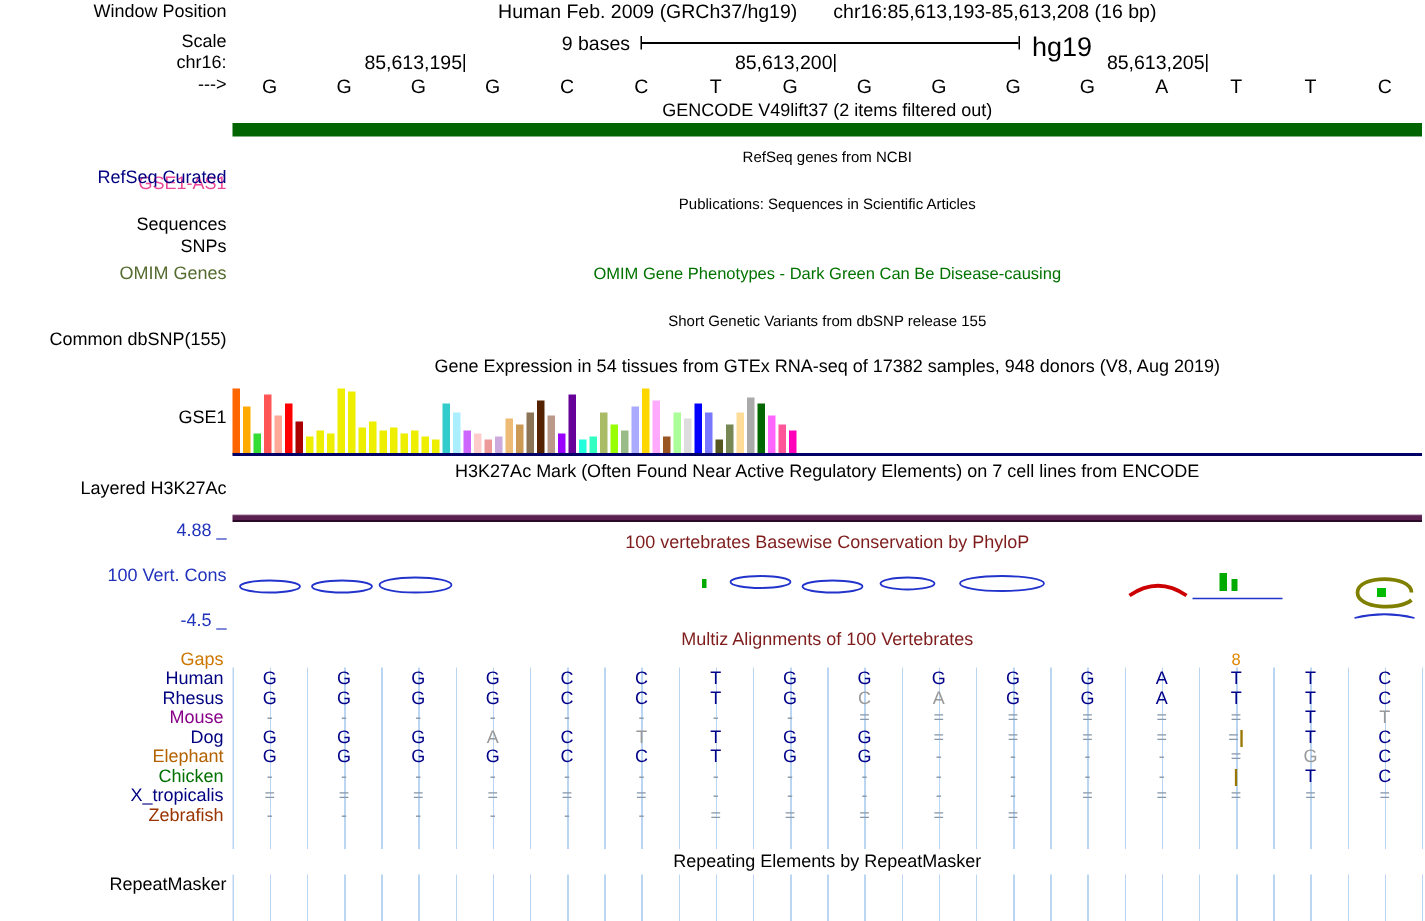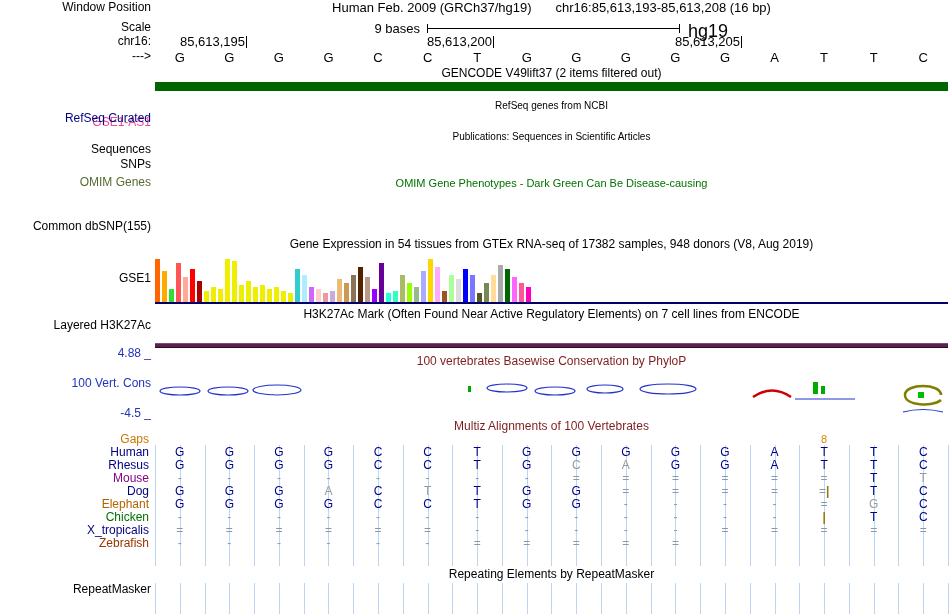--- a/index.html
+++ b/index.html
@@ -22,21 +22,21 @@
   .t-omim  { font-size:11px; color:#007200; }
   .t-blue  { font-size:12px; color:#7f1d1d; }
   .gapspan { margin-left:24px; }
 
   
   .scaletext { position:absolute; left:320px; top:21px; width:100px; text-align:right; font-size:13px; }
   .scaleline { position:absolute; left:427px; top:24px; width:253px; height:9px;
                border-left:1px solid #000; border-right:1px solid #000;
                background:linear-gradient(to bottom, transparent 4px, #000 4px, #000 5px, transparent 5px); }
   .hg19 { position:absolute; left:688px; top:21px; font-size:18px; }
-  .coord { position:absolute; top:34px; width:130px; text-align:left; font-size:13px; white-space:nowrap; }
+  .coord { position:absolute; top:34px; width:130px; text-align:right; font-size:13px; white-space:nowrap; }
   .ctick { display:inline-block; width:1px; height:12px; background:#000; margin-left:1px; vertical-align:-2px; }
 
   
   .seqrow { position:absolute; left:155px; top:50px; width:793px; display:flex; }
   .base { flex:0 0 6.25%; text-align:center; font-size:13px; color:#000; }
 
   
   .gencodebar { position:absolute; left:155px; top:82px; width:793px; height:9px; background:#006400; }
   .gtexchart  { position:absolute; left:155px; top:255px; width:793px; height:48px; display:flex; align-items:flex-end; }
   .gbar { width:5px; margin-right:2px; }
@@ -112,20 +112,21 @@
       <div class="base">T</div>
       <div class="base">C</div>
     </div>
 
   <div class="ctitle t-med" style="top:67px">GENCODE V49lift37 (2 items filtered out)</div>
   <div class="gencodebar"></div>
 
   <div class="ctitle t-small" style="top:99px">RefSeq genes from NCBI</div>
   <div class="ctitle t-small" style="top:130px">Publications: Sequences in Scientific Articles</div>
   <div class="ctitle t-omim" style="top:177px">OMIM Gene Phenotypes - Dark Green Can Be Disease-causing</div>
+  <div class="ctitle t-small" style="top:208px">Short Genetic Variants from dbSNP release 155</div>
 
   <div class="ctitle t-med" style="top:238px">Gene Expression in 54 tissues from GTEx RNA-seq of 17382 samples, 948 donors (V8, Aug 2019)</div>
   <div class="gtexchart">
       <div class="gbar" style="height: 44px; background: rgb(255, 102, 0);"></div>
       <div class="gbar" style="height: 32px; background: rgb(255, 170, 0);"></div>
       <div class="gbar" style="height: 14px; background: rgb(51, 221, 51);"></div>
       <div class="gbar" style="height: 40px; background: rgb(255, 85, 85);"></div>
       <div class="gbar" style="height: 26px; background: rgb(255, 170, 153);"></div>
       <div class="gbar" style="height: 34px; background: rgb(255, 0, 0);"></div>
       <div class="gbar" style="height: 22px; background: rgb(170, 0, 0);"></div>

